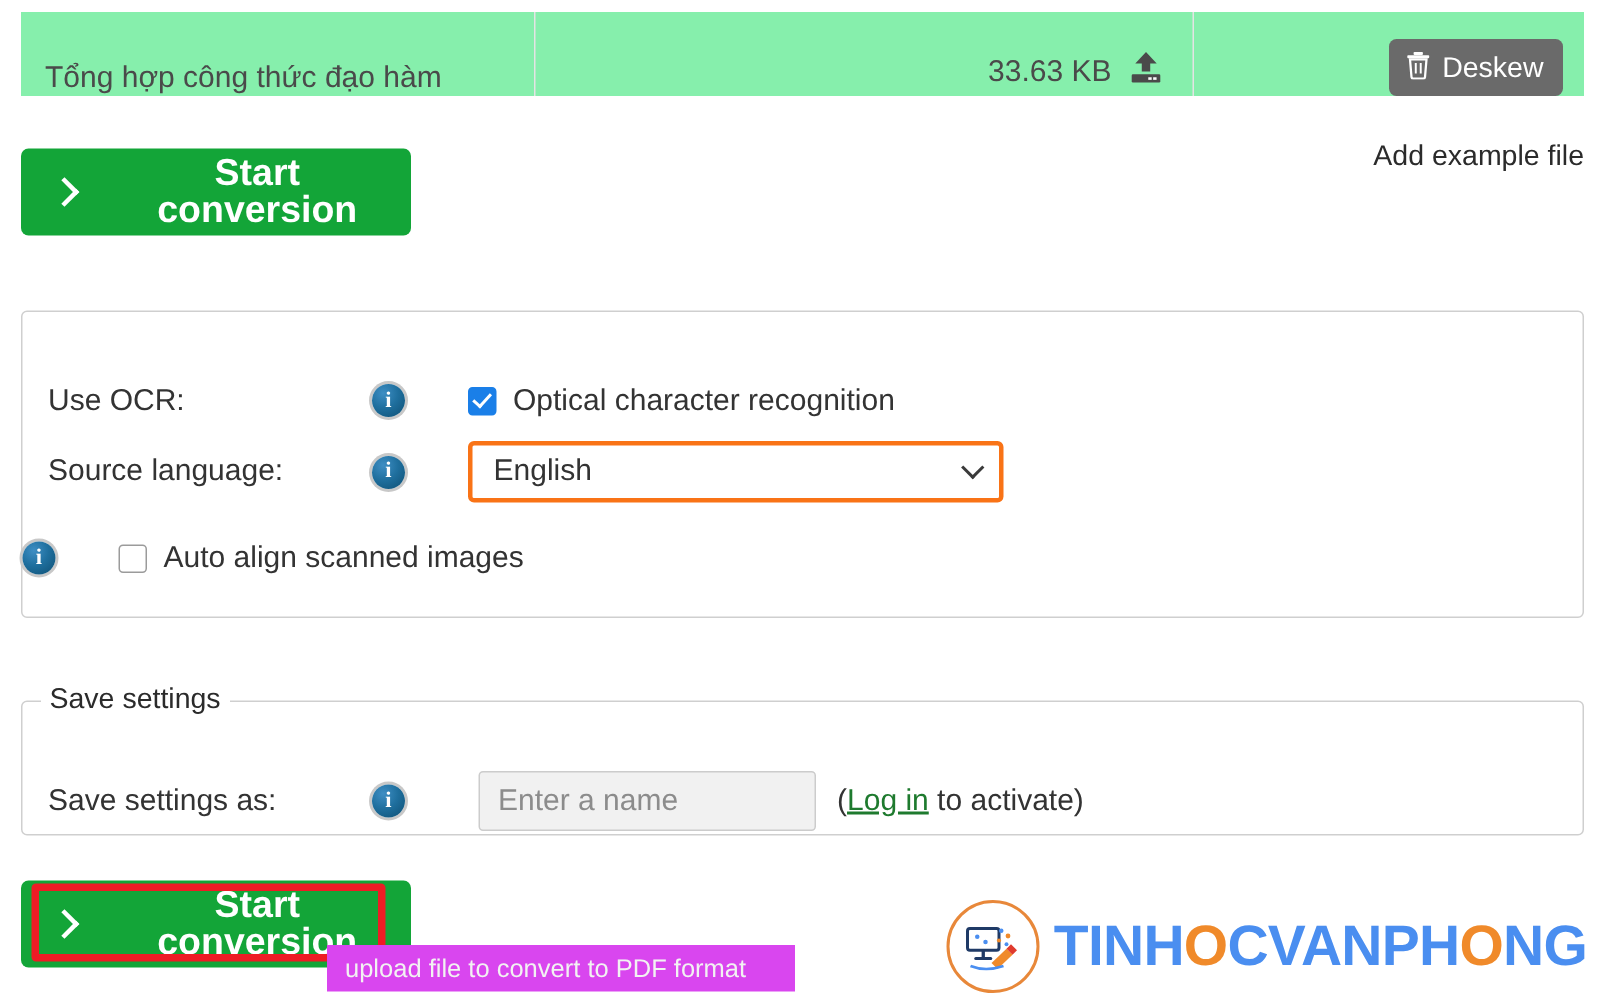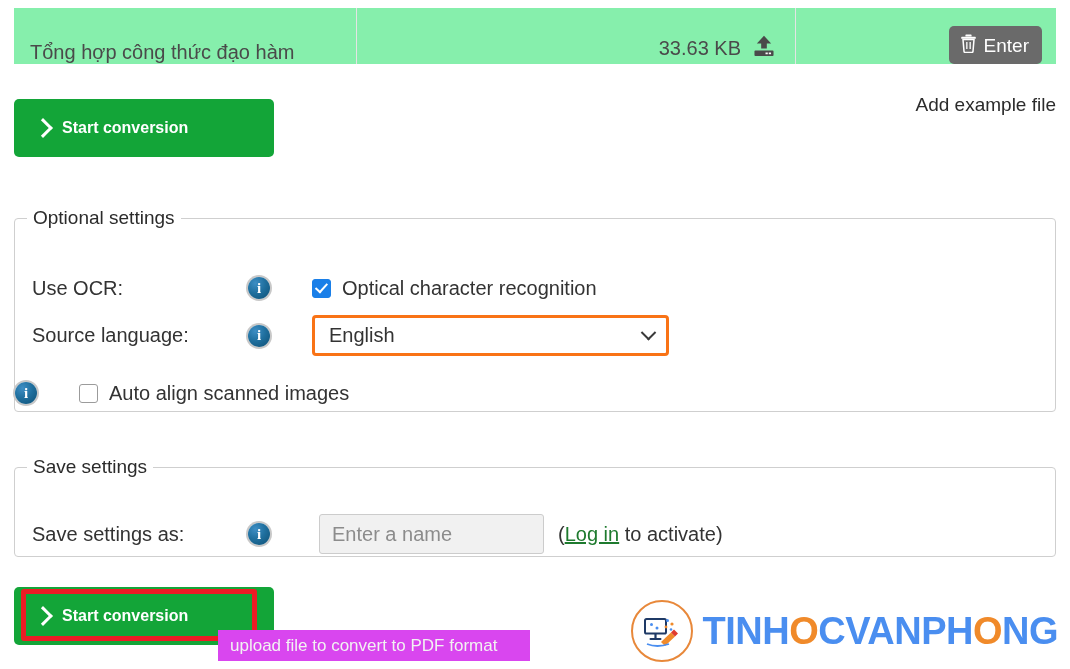--- a/index.html
+++ b/index.html
@@ -82,22 +82,22 @@
   }
 
   
   .start-btn {
     background: #13a538;
     color: #ffffff;
     border: none;
     border-radius: 5px;
     display: inline-flex;
     align-items: center;
-    gap: 10px;
-    font-size: 16px;
+    gap: 23px;
+    font-size: 25px;
     font-weight: bold;
     font-family: "Liberation Sans", sans-serif;
     cursor: pointer;
     line-height: 1;
   }
   #start-top {
     position: absolute;
     left: 14px;
     top: 99px;
     width: 260px;
@@ -367,34 +367,33 @@
     <button class="delete-btn">
       <span>
         <svg width="17" height="19" viewBox="0 0 17 19" aria-hidden="true">
           <rect x="5.4" y="0.6" width="6.2" height="2" rx="0.6" fill="#ffffff"></rect>
           <rect x="1.2" y="2.8" width="14.6" height="2" rx="0.6" fill="#ffffff"></rect>
           <path d="M3 5.6 h11 l-1 11.8 a1.1 1.1 0 0 1 -1.1 1 H5.1 a1.1 1.1 0 0 1 -1.1 -1 Z" fill="none" stroke="#ffffff" stroke-width="1.5"></path>
           <rect x="6.2" y="8" width="1.3" height="7" fill="#ffffff"></rect>
           <rect x="9.5" y="8" width="1.3" height="7" fill="#ffffff"></rect>
         </svg>
       </span>
-      <span>Enter</span>
+      <span>Deskew</span>
     </button>
   </div>
 </div>
 
 <button id="start-top" class="start-btn">
   <span class="chev"></span>
   <span>Start conversion</span>
 </button>
 
 <div class="add-example">Add example file</div>
 
 <fieldset class="panel" id="panel-optional">
-  <legend>Optional settings</legend>
 
   <div class="row" style="top:41px;height:36px;">
     <div class="lbl">Use OCR:</div>
     <div class="info-wrap">
       <span class="info-ico">i</span>
     </div>
     <span class="cbx on">
         <span class="tick"></span>
       </span>
     <span class="cbx-label">Optical character recognition</span>

